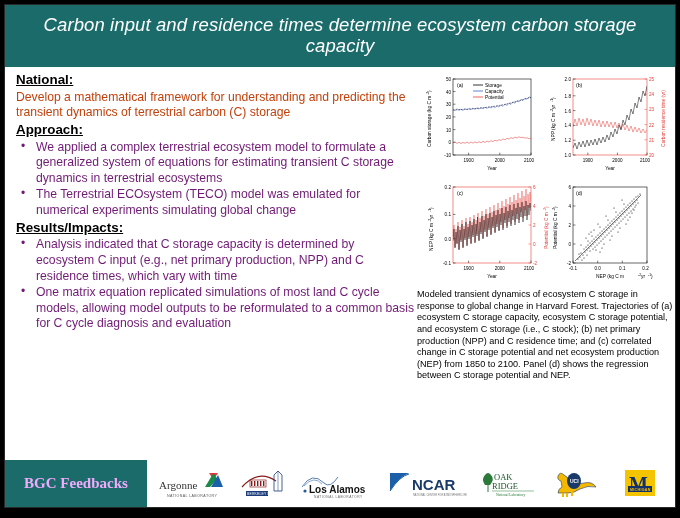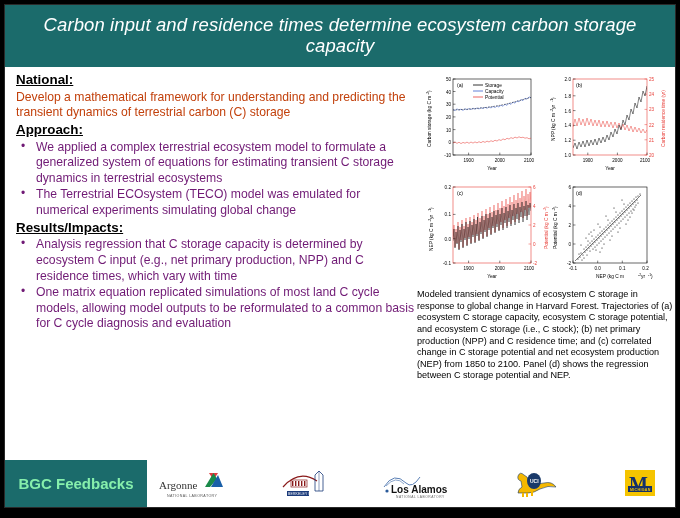--- a/index.html
+++ b/index.html
@@ -17,21 +17,21 @@
   ul.bl li:before{content:"\2022";position:absolute;left:5px;top:-1px;font-size:12px;}
   #cite{position:absolute;left:11px;top:397px;width:658px;font-size:10.2px;line-height:1.33;color:#000;}
   #cite b{font-weight:bold;}
   #cite i{font-style:italic;}
   #cite a{color:#1a1ab0;text-decoration:underline;}
   #figwrap{position:absolute;left:412px;top:2px;width:258px;}
   #figure{width:258px;height:218px;background:#fff;position:relative;}
   #caption{margin-top:2px;width:256px;font-size:9.1px;line-height:1.28;color:#000;}
   #footer{position:absolute;left:0;bottom:0;width:100%;height:47px;background:#fff;}
   #bgcbox{position:absolute;left:0;bottom:0;width:142px;height:47px;background:#1b6b6b;display:flex;align-items:center;justify-content:center;}
-  #bgcbox span{color:#86efac;font-size:15px;font-weight:bold;}
+  #bgcbox span{color:#f0abfc;font-size:15px;font-weight:bold;font-family:Liberation Serif, serif;}
   #logos{position:absolute;left:146px;bottom:0;right:2px;height:47px;display:flex;align-items:center;justify-content:space-between;padding:0 6px;box-sizing:border-box;}
   .logo{height:40px;display:flex;align-items:center;justify-content:center;}
   svg{display:block;}
   .tick{font-size:4.6px;fill:#000;font-family:"Liberation Sans",sans-serif;}
   .tickr{font-size:4.6px;fill:#e8403a;font-family:"Liberation Sans",sans-serif;}
   .axlab{font-size:4.8px;fill:#000;font-family:"Liberation Sans",sans-serif;}
   .axlabr{font-size:4.8px;fill:#e8403a;font-family:"Liberation Sans",sans-serif;}
   .plab{font-size:5.2px;fill:#000;font-family:"Liberation Sans",sans-serif;}
   .lgd{font-size:4.8px;fill:#000;font-family:"Liberation Sans",sans-serif;}
 </style>
@@ -52,21 +52,21 @@
         <div class="para">Develop a mathematical framework for understanding and predicting the transient dynamics of terrestrial carbon (C) storage</div>
 
         <div class="sec-head">Approach:</div>
         <ul class="bl">
           <li>We applied a complex terrestrial ecosystem model to formulate a generalized system of equations for estimating transient C storage dynamics in terrestrial ecosystems</li>
           <li>The Terrestrial ECOsystem (TECO) model was emulated for numerical experiments simulating global change</li>
         </ul>
 
         <div class="sec-head">Results/Impacts:</div>
         <ul class="bl">
-          <li>Analysis regression that C storage capacity is determined by ecosystem C input (e.g., net primary production, NPP) and C residence times, which vary with time</li>
+          <li>Analysis indicated that C storage capacity is determined by ecosystem C input (e.g., net primary production, NPP) and C residence times, which vary with time</li>
           <li>One matrix equation replicated simulations of most land C cycle models, allowing model outputs to be reformulated to a common basis for C cycle diagnosis and evaluation</li>
         </ul>
       </div>
 
       <div id="cite"><span>Luo, Y., Z. Shi, X. Lu, J. Xia, J. Liang, J. Jiang, Y. Wang, M. J. Smith, L. Jiang, A. Ahlström, B. Chen, O. Hararuk, A. Hastings, </span><b>F. M. Hoffman</b><span>, B. Medlyn, S. Niu, M. Rasmussen, K. Todd-Brown, and Y.-P. Wang (2017), Transient dynamics of terrestrial carbon storage: Mathematical foundation and its applications, </span><i>Biogeosci.</i><span>, 14:145–161, doi:</span><a href="#">10.5194/bg-14-145-2017</a><span>.</span></div>
 
       <div id="figwrap">
         <div id="figure">
           <svg width="258" height="218" viewBox="0 0 258 218">
             <rect x="0" y="0" width="258" height="218" fill="#ffffff"></rect>
@@ -431,21 +431,40 @@
           <div class="logo" style="width:78px;">
             <svg width="78" height="34" viewBox="0 0 78 34">
               <path d="M4 20 Q14 4 26 16 Q32 22 40 10" fill="none" stroke="#5a7fb5" stroke-width="1"></path>
               <path d="M6 19 Q16 8 24 17" fill="none" stroke="#5a7fb5" stroke-width="0.7"></path>
               <circle cx="7" cy="24" r="1.6" fill="#2a5a9a"></circle>
               <text x="11" y="26" style="font-size:10px;font-weight:bold;fill:#111;font-family:'Liberation Sans',sans-serif;">Los Alamos</text>
               <text x="16" y="31" style="font-size:3.3px;fill:#666;letter-spacing:.5px;">NATIONAL LABORATORY</text>
             </svg>
           </div>
 
-
+          <div class="logo" style="width:80px;">
+            <svg width="80" height="34" viewBox="0 0 80 34">
+              <path d="M3 6 L22 6 L22 24 L3 24 Z" fill="#1a5fa8"></path>
+              <path d="M3 24 Q12 10 22 6 L22 24 Z" fill="#ffffff"></path>
+              <path d="M3 24 Q13 9 22 7" fill="none" stroke="#1a5fa8" stroke-width="1"></path>
+              <text x="25" y="23" style="font-size:15px;font-weight:bold;fill:#1a3a6a;font-family:'Liberation Sans',sans-serif;">NCAR</text>
+              <text x="26" y="29" style="font-size:2.6px;fill:#777;">NATIONAL CENTER FOR ATMOSPHERIC RESEARCH</text>
+            </svg>
+          </div>
+
+          <div class="logo" style="width:62px;">
+            <svg width="62" height="34" viewBox="0 0 62 34">
+              <path d="M7 18 Q3 12 7 8 Q10 4 13 8 Q17 12 12 18 Z" fill="#2a7a3a"></path>
+              <line x1="10" y1="18" x2="10" y2="25" stroke="#2a7a3a" stroke-width="1"></line>
+              <text x="16" y="13" style="font-size:8.5px;fill:#1a5a2a;font-family:'Liberation Serif',serif;">OAK</text>
+              <text x="14" y="22" style="font-size:8.5px;fill:#1a5a2a;font-family:'Liberation Serif',serif;">RIDGE</text>
+              <line x1="14" y1="24" x2="56" y2="24" stroke="#2a7a3a" stroke-width="0.5"></line>
+              <text x="18" y="29" style="font-size:3.6px;fill:#2a7a3a;font-family:'Liberation Serif',serif;">National Laboratory</text>
+            </svg>
+          </div>
 
           <div class="logo" style="width:52px;">
             <svg width="52" height="34" viewBox="0 0 52 34">
               <path d="M14 8 Q10 4 8 9 Q7 13 11 14 L12 20 Q8 22 8 26 L18 26 Q24 26 30 22 Q38 18 46 20 Q42 14 34 16 Q26 18 22 16 Q18 14 17 10 Z" fill="#f5b800" stroke="#1a3a6a" stroke-width="0.6"></path>
               <ellipse cx="24" cy="14" rx="7" ry="8" fill="#1a3a6a"></ellipse>
               <text x="20" y="16" style="font-size:5px;fill:#fff;font-weight:bold;">UCI</text>
               <path d="M13 26 L13 30 M17 26 L17 30 M22 24 L22 29" stroke="#f5b800" stroke-width="2"></path>
             </svg>
           </div>
 

